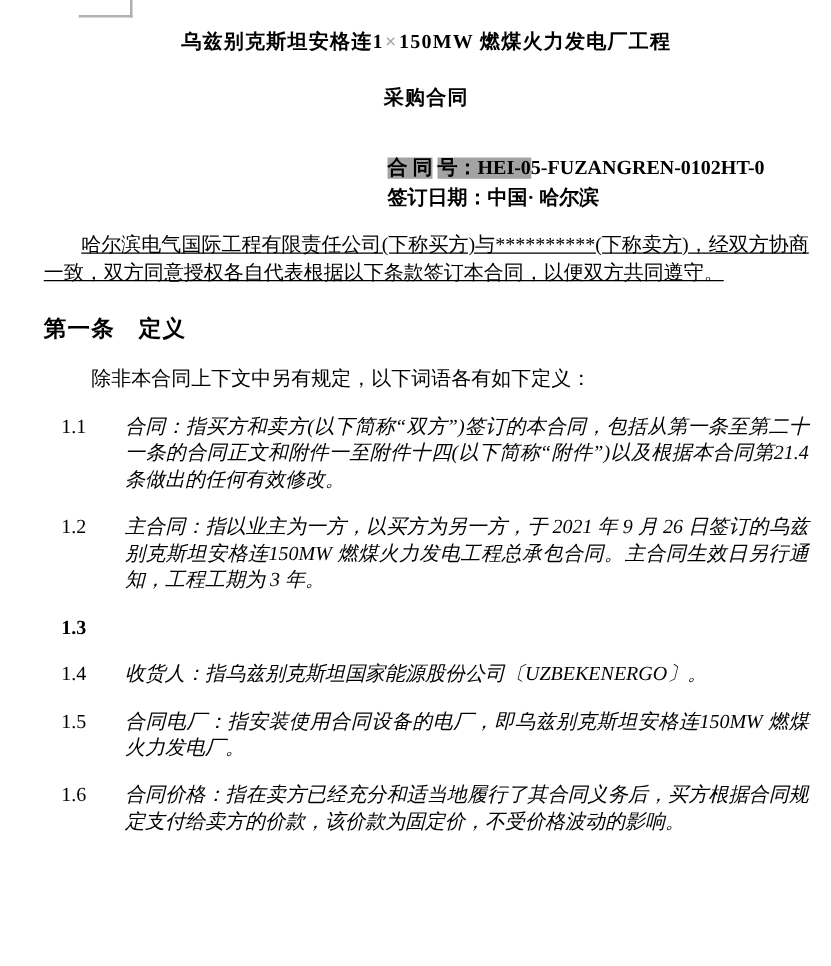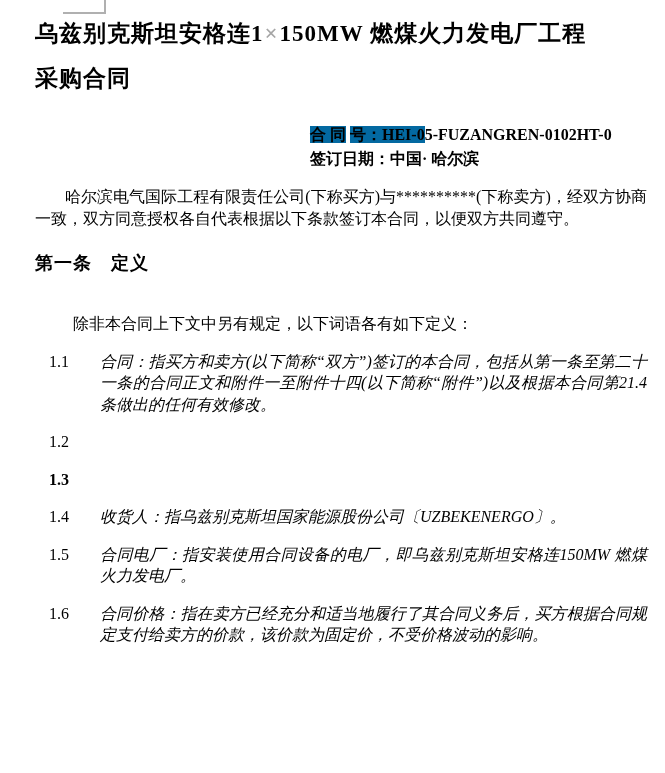--- a/index.html
+++ b/index.html
@@ -11,39 +11,39 @@
     box-sizing:border-box;
     padding:0 18px 0 35px;
     font-family:"Liberation Serif","DejaVu Serif",serif;
     font-size:16px;line-height:21.5px;color:#000;
   }
   .corner-mark{
     position:absolute;left:63px;top:0;width:41px;height:12px;
     border-right:2px solid #b0b0b0;border-bottom:2px solid #b0b0b0;
   }
   .title{
-    text-align:left;font-weight:bold;font-size:23px;line-height:25px;
+    text-align:center;font-weight:bold;font-size:16px;line-height:25px;
     letter-spacing:1px;margin:21px 0 0 0;
   }
   .times{color:#a6a6a6;padding:0 1px;}
   .subtitle{margin-top:20px;}
   .contract-info{
     margin:32px 0 0 275px;
     font-weight:bold;font-size:16px;line-height:24px;
     white-space:nowrap;
   }
-  .hl{background:#0369a1;}
+  .hl{background:#a3a3a3;}
   .intro{
-    margin:15px 0 0 0;text-indent:30px;text-align:justify;line-height:21.5px;
+    margin:15px 0 0 0;text-indent:30px;text-align:justify;line-height:21.5px;text-decoration:underline;
   }
   .section-heading{
     font-size:18px;font-weight:bold;margin:21px 0 0 0;line-height:27px;
     letter-spacing:1px;
   }
-  .section-intro{margin:36px 0 0 0;text-indent:38px;line-height:21.5px;}
+  .section-intro{margin:16px 0 0 0;text-indent:38px;line-height:21.5px;}
   .defs{margin-top:16px;}
   .def{display:flex;margin-bottom:16px;}
   .def-num{flex:none;width:65px;padding-left:14px;box-sizing:border-box;line-height:21.5px;}
   .def-num.bold{font-weight:bold;}
   .def-text{flex:1;text-align:justify;line-height:21.5px;font-style:italic;}
 </style>
 </head>
 <body>
 
 <div class="page">
@@ -67,20 +67,21 @@
 
   <div class="defs">
 
     <div class="def">
       <div class="def-num">1.1</div>
       <div class="def-text">合同：指买方和卖方(以下简称“双方”)签订的本合同，包括从第一条至第二十一条的合同正文和附件一至附件十四(以下简称“附件”)以及根据本合同第21.4 条做出的任何有效修改。</div>
     </div>
 
     <div class="def">
       <div class="def-num">1.2</div>
+      <div class="def-text">主合同：指以业主为一方，以买方为另一方，于 2021 年 9 月 26 日签订的乌兹别克斯坦安格连150MW 燃煤火力发电工程总承包合同。主合同生效日另行通知，工程工期为 3 年。</div>
     </div>
 
     <div class="def">
       <div class="def-num bold">1.3</div>
     </div>
 
     <div class="def">
       <div class="def-num">1.4</div>
       <div class="def-text">收货人：指乌兹别克斯坦国家能源股份公司〔UZBEKENERGO〕。</div>
     </div>

